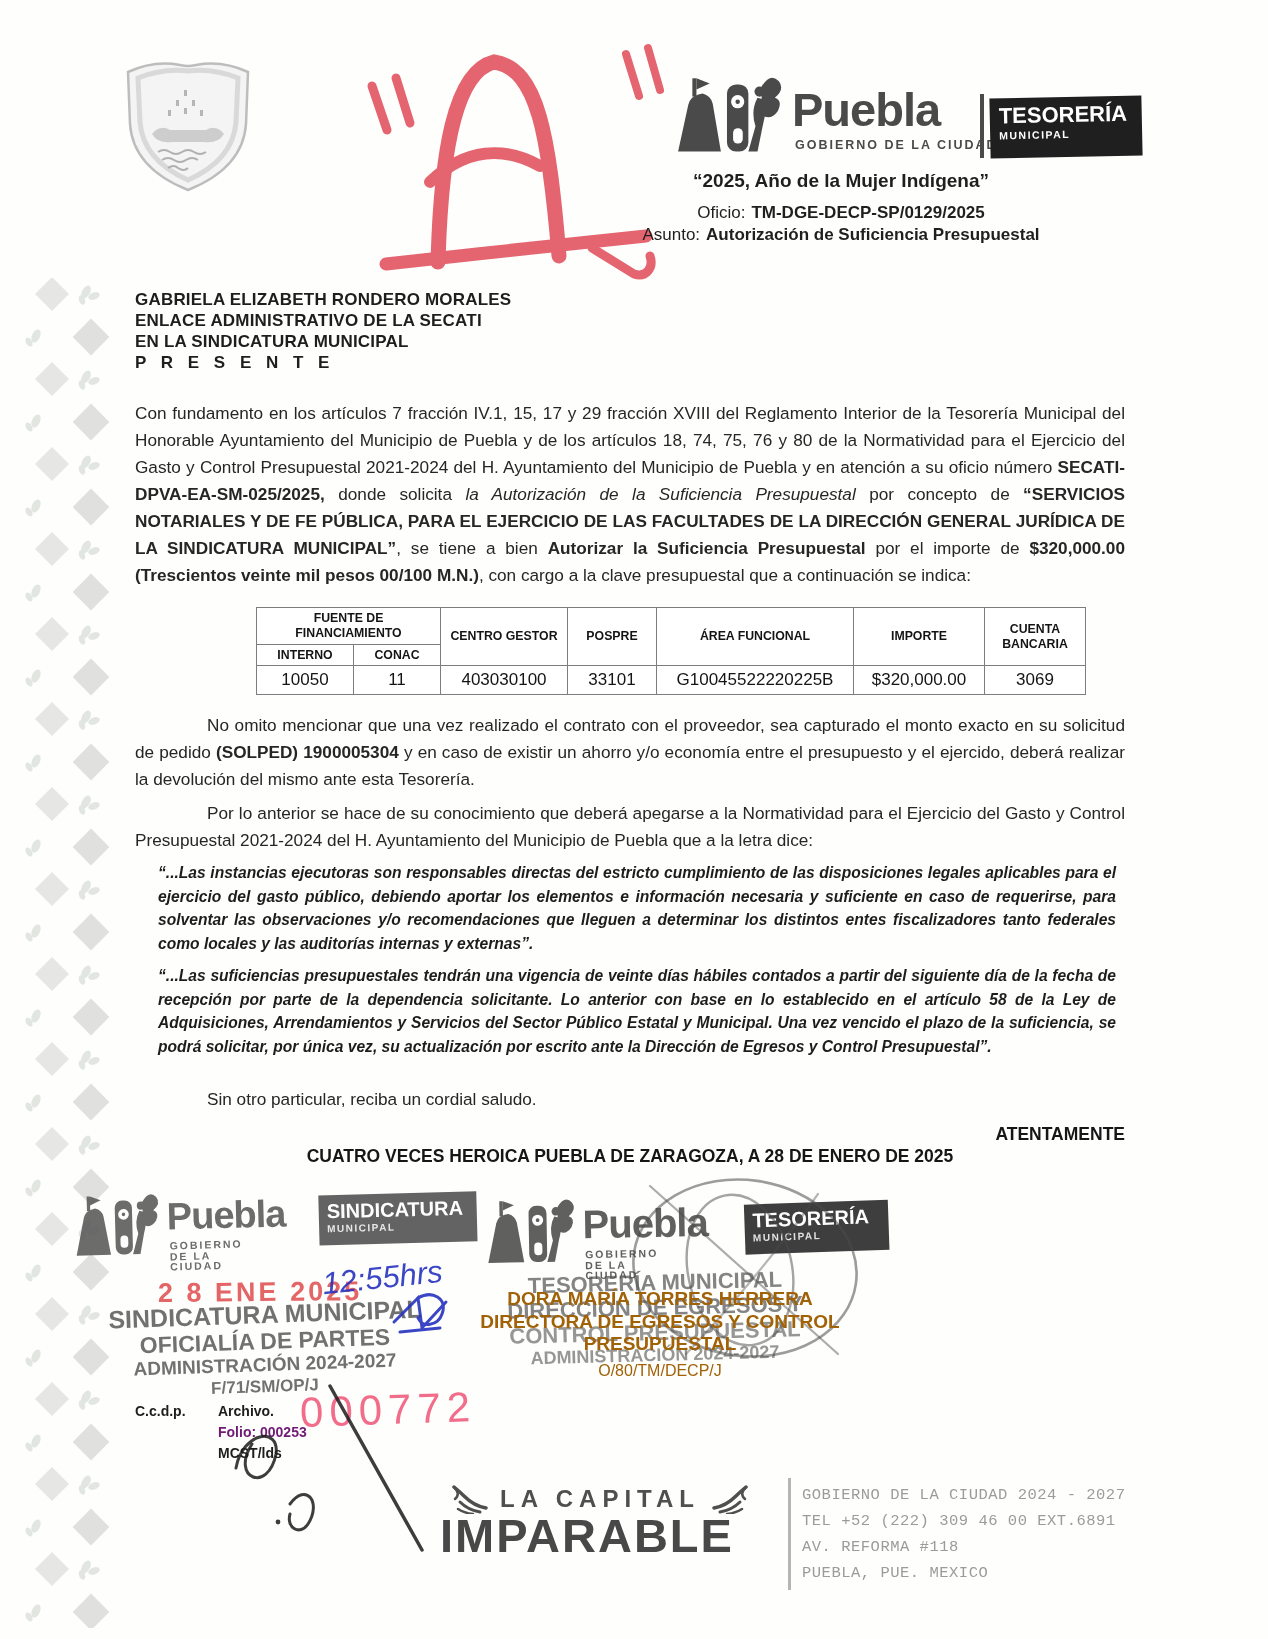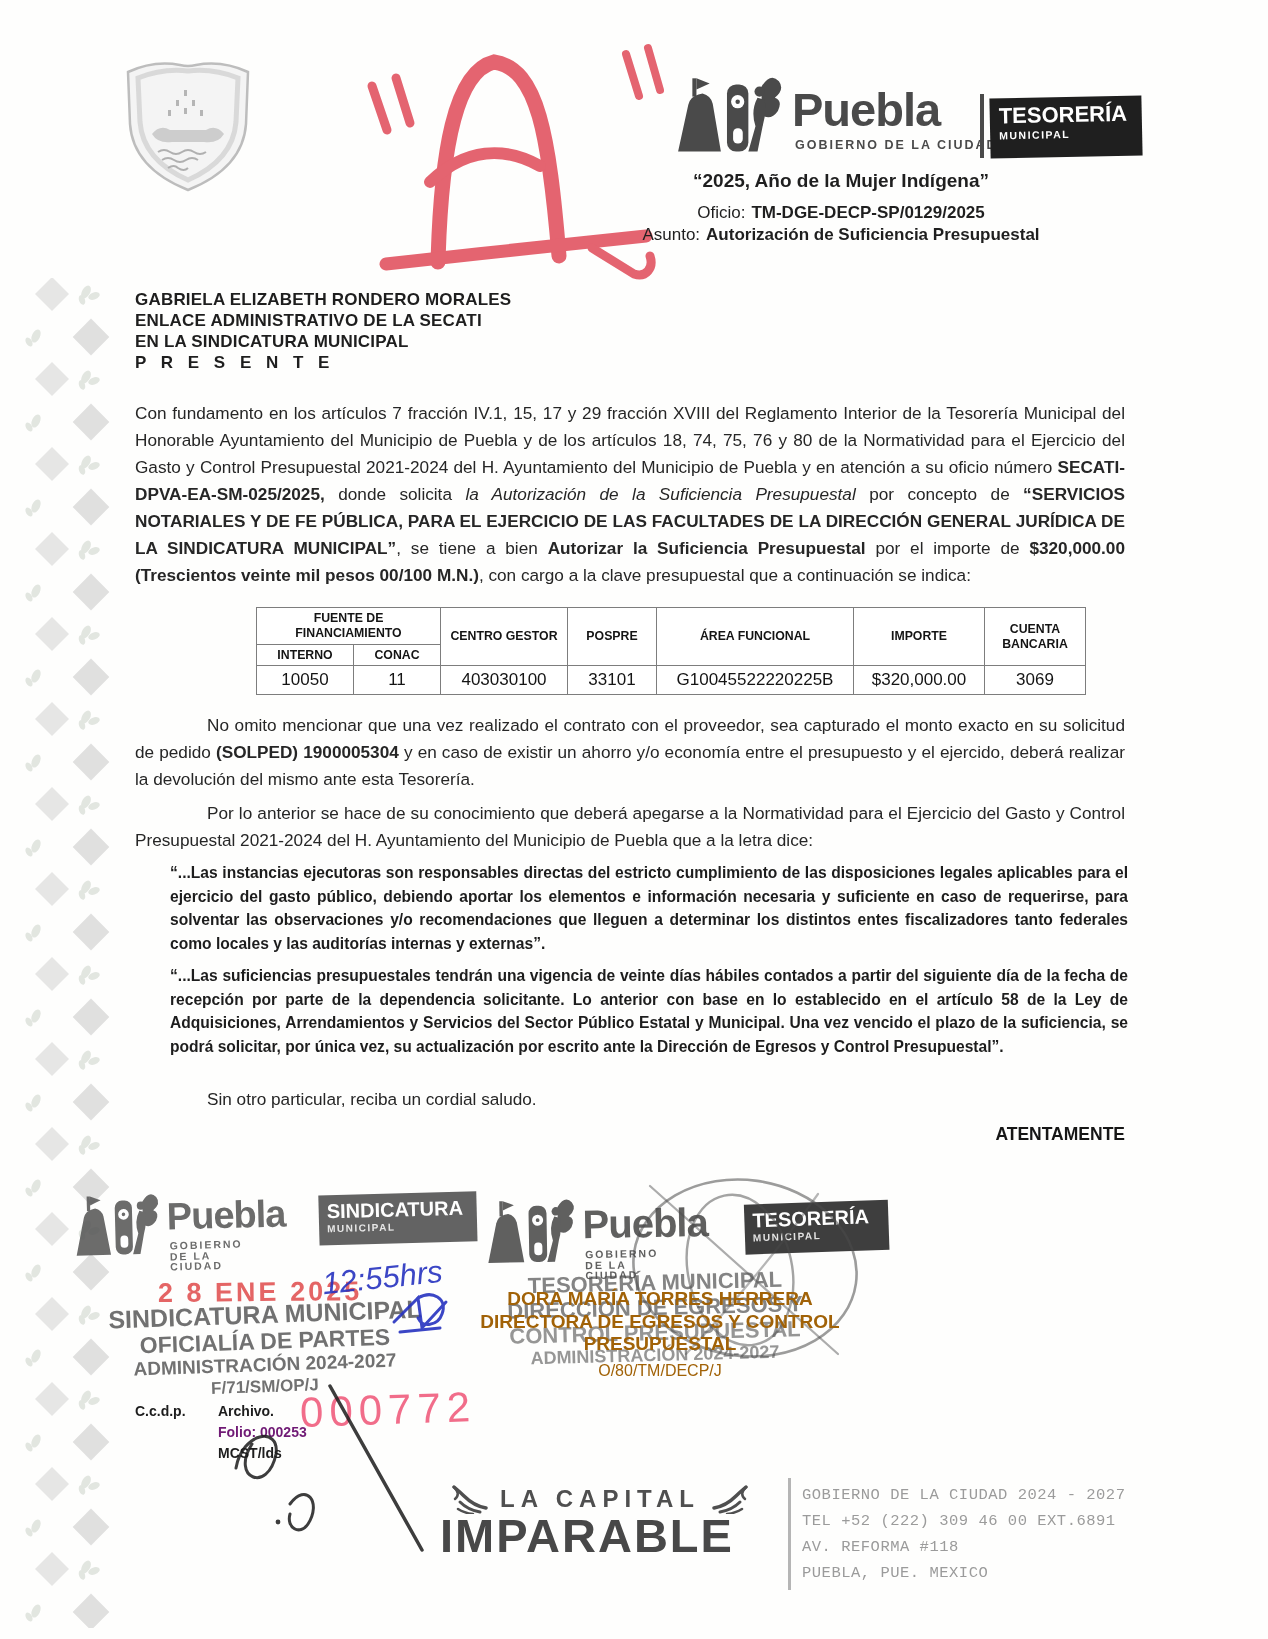--- a/index.html
+++ b/index.html
@@ -5,21 +5,21 @@
   html,body{margin:0;padding:0;background:#e8e8e8}
   .page{position:relative;width:1268px;height:1639px;margin:0 auto;background:#fefefd;
         font-family:"Liberation Sans",sans-serif;color:#262626;overflow:hidden}
   .abs{position:absolute}
   .b{font-weight:bold}
   .i{font-style:italic}
 
   
   .para{position:absolute;left:135px;width:990px;text-align:justify;font-size:17.2px;line-height:27px;color:#262626}
   .indent{text-indent:72px}
-  .quote{position:absolute;left:170px;width:958px;text-align:justify;font-weight:bold;
+  .quote{position:absolute;left:158px;width:958px;text-align:justify;font-weight:bold;font-style:italic;
          font-size:15.6px;line-height:23.5px;color:#1d1d1d}
 
   
   .recip{position:absolute;left:135px;font-weight:bold;font-size:17px;color:#1e1e1e;letter-spacing:.2px}
   .presente{letter-spacing:5px}
 
   
   .hline{position:absolute;left:560px;width:562px;text-align:center;color:#1f1f1f}
   .lbl{margin-right:6px}
 
@@ -179,20 +179,21 @@
   </tbody>
     </table>
 
   <div class="para indent" style="top:712px"><span>No omito mencionar que una vez realizado el contrato con el proveedor, sea capturado el monto exacto en su solicitud de pedido </span><span class="b">(SOLPED) 1900005304</span><span> y en caso de existir un ahorro y/o economía entre el presupuesto y el ejercido, deberá realizar la devolución del mismo ante esta Tesorería.</span></div>
   <div class="para indent" style="top:800px">Por lo anterior se hace de su conocimiento que deberá apegarse a la Normatividad para el Ejercicio del Gasto y Control Presupuestal 2021-2024 del H. Ayuntamiento del Municipio de Puebla que a la letra dice:</div>
   <div class="quote" style="top:861px">“...Las instancias ejecutoras son responsables directas del estricto cumplimiento de las disposiciones legales aplicables para el ejercicio del gasto público, debiendo aportar los elementos e información necesaria y suficiente en caso de requerirse, para solventar las observaciones y/o recomendaciones que lleguen a determinar los distintos entes fiscalizadores tanto federales como locales y las auditorías internas y externas”.</div>
   <div class="quote" style="top:964px">“...Las suficiencias presupuestales tendrán una vigencia de veinte días hábiles contados a partir del siguiente día de la fecha de recepción por parte de la dependencia solicitante. Lo anterior con base en lo establecido en el artículo 58 de la Ley de Adquisiciones, Arrendamientos y Servicios del Sector Público Estatal y Municipal. Una vez vencido el plazo de la suficiencia, se podrá solicitar, por única vez, su actualización por escrito ante la Dirección de Egresos y Control Presupuestal”.</div>
   <div class="para indent" style="top:1086px">Sin otro particular, reciba un cordial saludo.</div>
 
   <div class="abs b" style="left:135px;top:1124px;width:990px;text-align:right;font-size:17.5px;color:#161616">ATENTAMENTE</div>
+  <div class="abs b" style="left:135px;top:1146px;width:990px;text-align:center;font-size:17.5px;color:#161616">CUATRO VECES HEROICA PUEBLA DE ZARAGOZA, A 28 DE ENERO DE 2025</div>
 
   <div class="abs" style="left:70px;top:1188px;transform:rotate(-1.5deg);opacity:.88">
     <svg class="abs" style="left:0;top:2px" width="90" height="76" viewBox="0 0 110 92">
       <use href="#pbicon" fill="#585858"></use>
     </svg>
     <div class="abs wordmark" style="left:96px;top:12px;font-size:38px;color:#585858">Puebla</div>
     <div class="abs tagline" style="left:98px;top:55px;font-size:10.5px;color:#585858">GOBIERNO DE LA CIUDAD</div>
     <div class="abs deptbox" style="left:248px;top:14px;width:142px;height:38px;padding:6px 8px;background:#4e4e4e">
       <span class="d1" style="font-size:20px">SINDICATURA</span>
       <span class="d2" style="font-size:10px;margin-top:3px;opacity:.85">MUNICIPAL</span>

